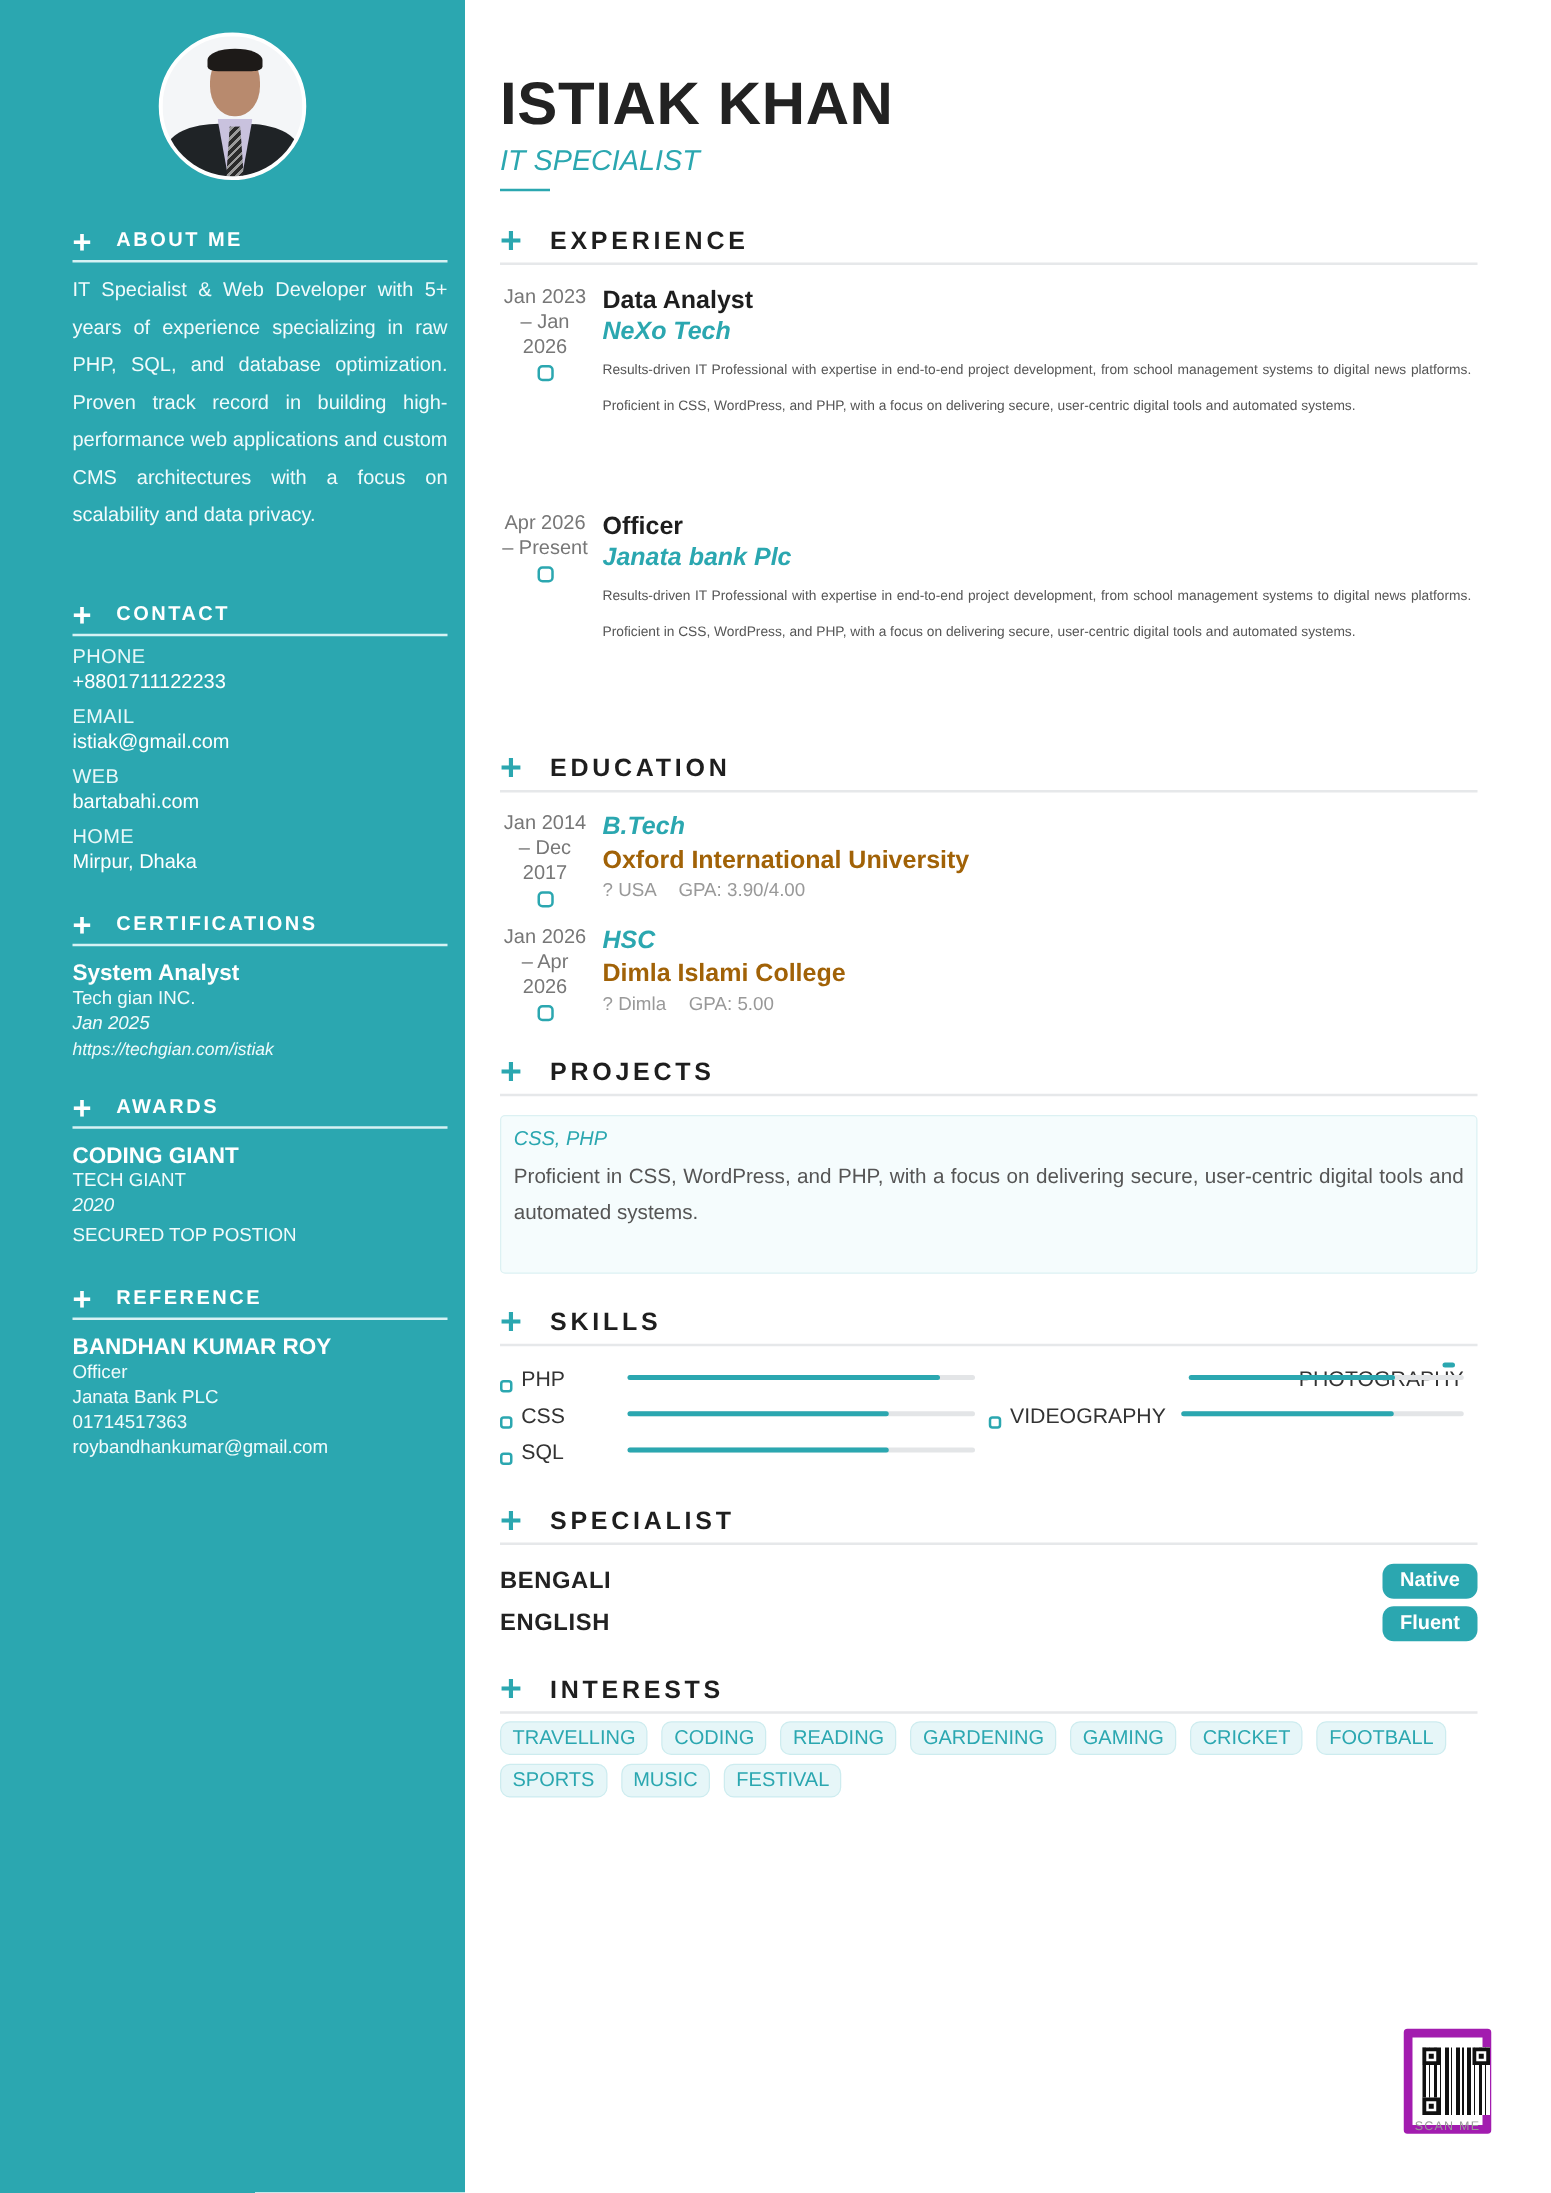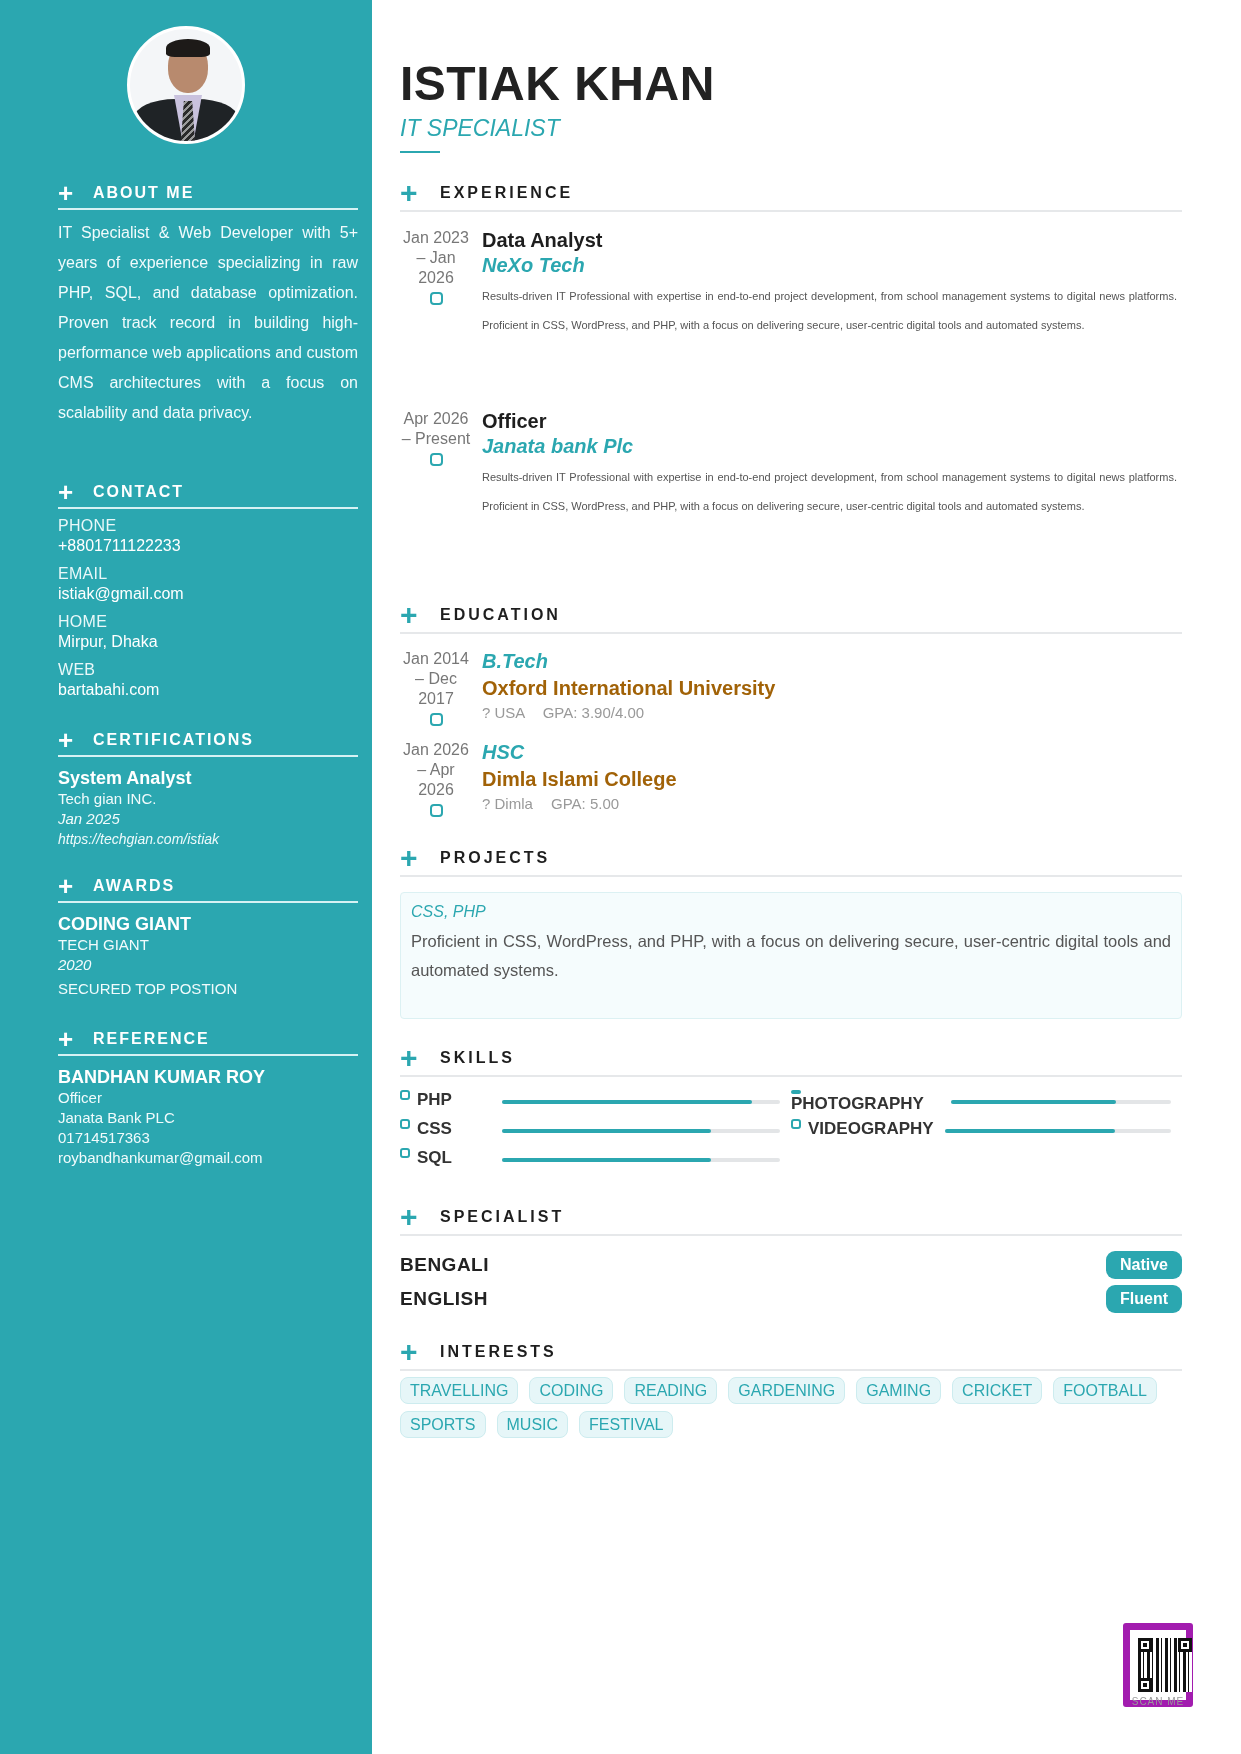--- a/index.html
+++ b/index.html
@@ -60,21 +60,21 @@
     .main { position: absolute; left: 400px; top: 0; width: 782px; }
     .name { position: absolute; top: 56px; left: 0; font-size: 48px; font-weight: bold; color: #222222; letter-spacing: 0.5px; }
     .job-title { position: absolute; top: 115px; left: 0; font-size: 23px; font-style: italic; color: #2ba7b0; }
     .title-underline { position: absolute; top: 151px; left: 0; width: 40px; height: 2px; background: #2ba7b0; }
 
     .section-head {
       position: absolute; left: 0; width: 782px; height: 36px;
       border-bottom: 2px solid #e6e8ea; display: flex; align-items: center;
     }
     .section-head .plus { font-size: 30px; color: #2ba7b0; width: 40px; font-weight: bold; line-height: 30px; }
-    .section-head .title { font-size: 16px; font-weight: bold; letter-spacing: 3px; color: #1e1e1e; }
+    .section-head .title { font-size: 20px; font-weight: bold; letter-spacing: 3px; color: #1e1e1e; }
 
     .entry { position: absolute; left: 0; width: 782px; }
     .date-col {
       position: absolute; left: 0; width: 72px; text-align: center;
       font-size: 16px; color: #777777; line-height: 20px;
     }
     .date-col .dot {
       display: inline-block; width: 13px; height: 13px; border: 2px solid #2ba7b0;
       border-radius: 4px; margin-top: 4px;
     }
@@ -89,21 +89,21 @@
 
     .project-card {
       position: absolute; left: 0; width: 782px; top: 892px; height: 127px;
       background: #f5fcfd; border: 1px solid #dcf1f3; border-radius: 4px;
       padding: 8px 10px;
     }
     .project-title { font-size: 20px; font-weight: bold; color: #1e1e1e; line-height: 26px; }
     .project-tech { font-size: 16px; font-style: italic; color: #2ba7b0; line-height: 22px; }
     .project-desc { font-size: 16.5px; color: #555555; line-height: 29px; text-align: justify; margin-top: 4px; }
 
-    .skill { position: absolute; height: 24px; display: flex; align-items: flex-start; font-weight: bold; }
+    .skill { position: absolute; height: 24px; display: flex; align-items: flex-end; }
     .skill .ring {
       width: 10px; height: 10px; border: 2px solid #2ba7b0; border-radius: 3px; margin-right: 7px;
     }
     .skill .label { font-size: 17px; color: #333333; }
     .skill .track { position: absolute; height: 4px; background: #e3e5e7; border-radius: 2px; top: 10px; }
     .skill .fill { height: 4px; background: #2ba7b0; border-radius: 2px; }
 
     .lang-row { position: absolute; left: 0; width: 782px; height: 28px; display: flex; align-items: center; justify-content: space-between; }
     .lang-name { font-size: 19px; font-weight: bold; color: #222222; letter-spacing: 0.5px; }
     .lang-badge {
@@ -160,26 +160,26 @@
     </div>
     <div>
       <div class="contact-label">PHONE</div>
       <div class="contact-value">+8801711122233</div>
     </div>
     <div>
       <div class="contact-label">EMAIL</div>
       <div class="contact-value">istiak@gmail.com</div>
     </div>
     <div>
+      <div class="contact-label">WEB</div>
+      <div class="contact-value">bartabahi.com</div>
+    </div>
+    <div>
       <div class="contact-label">HOME</div>
       <div class="contact-value">Mirpur, Dhaka</div>
-    </div>
-    <div>
-      <div class="contact-label">WEB</div>
-      <div class="contact-value">bartabahi.com</div>
     </div>
   </section>
 
   <section class="side-section" style="top:729px;">
     <div class="side-head">
       <span class="plus">+</span>
       <span class="title">CERTIFICATIONS</span>
     </div>
     <div>
       <div class="side-strong">System Analyst</div>

